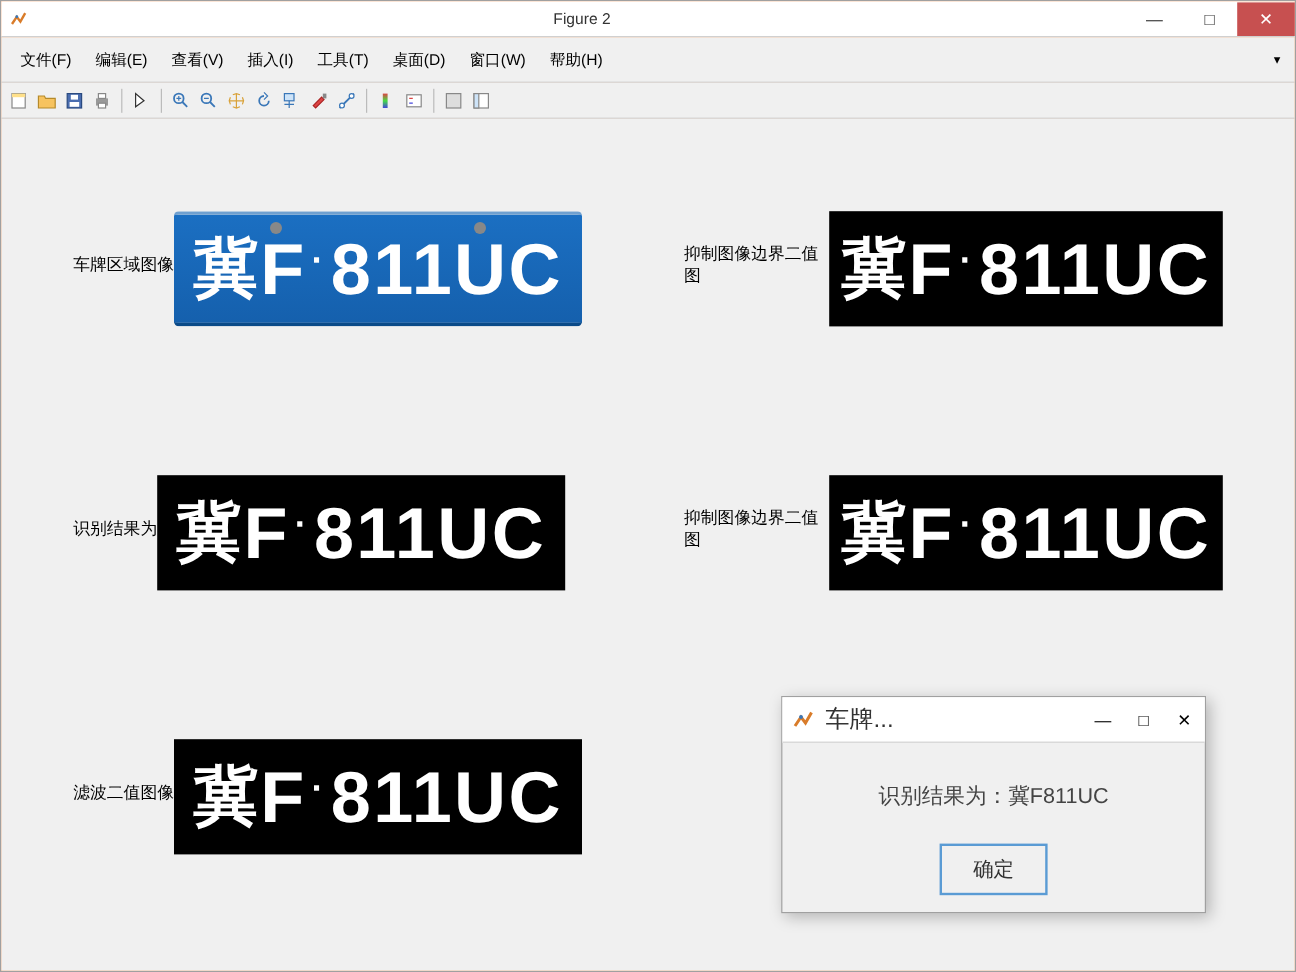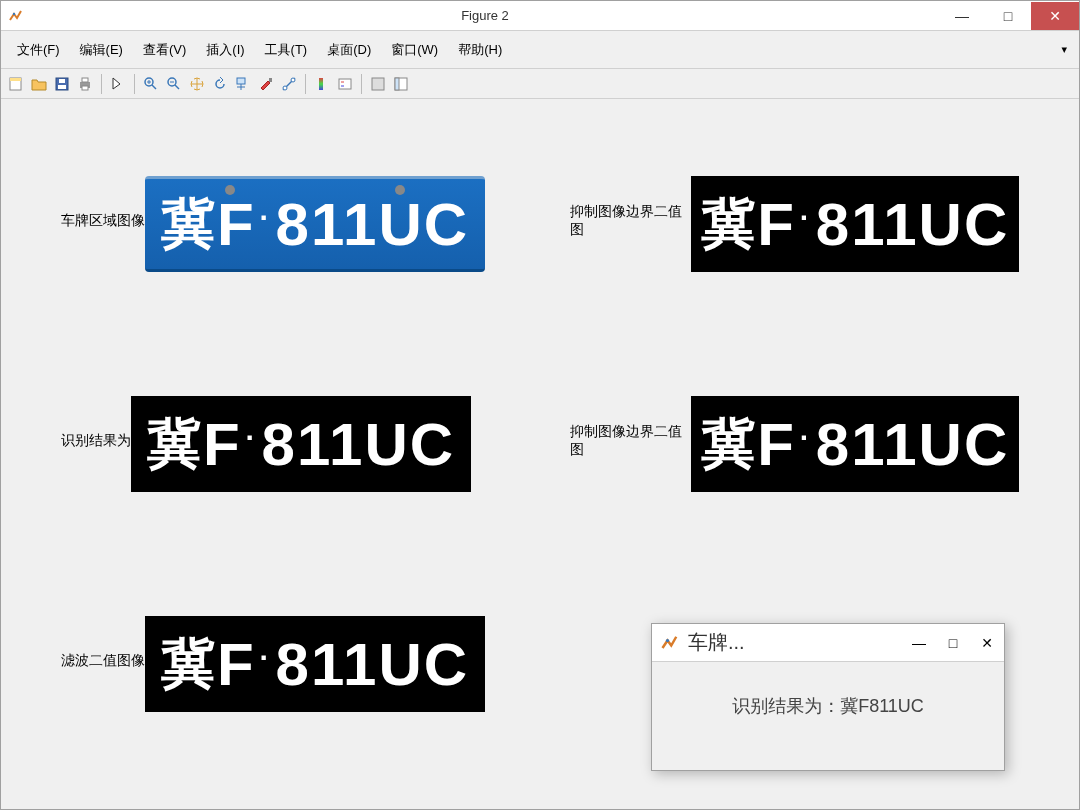--- a/index.html
+++ b/index.html
@@ -144,21 +144,21 @@
 .plate.bw {
   background: #000;
   color: #fff;
 }
 .plate .chinese { font-family: "KaiTi","STKaiti","SimSun",serif; font-size: 54px; }
 .plate .dot { font-size: 30px; margin: 0 4px; position: relative; top: -6px; }
 
 .dialog {
   position: absolute;
   right: 74px;
-  bottom: 38px;
+  bottom: 48px;
   width: 354px;
   background: #f0f0f0;
   border: 1px solid #a0a0a0;
   box-shadow: 3px 3px 12px rgba(0,0,0,0.25);
 }
 .dialog .dtitle {
   height: 38px;
   background: #fff;
   display: flex;
   align-items: center;
@@ -166,21 +166,21 @@
 }
 .dialog .dtitle .dicon { margin: 0 8px; }
 .dialog .dtitle .dtxt { font-size: 20px; color: #333; flex: 1; }
 .dialog .dtitle .dbtns { display: flex; }
 .dialog .dtitle .dbtn {
   width: 34px; height: 30px;
   display: flex; align-items: center; justify-content: center;
   font-size: 14px;
 }
 .dialog .dbody {
-  padding: 32px 20px 24px 20px;
+  padding: 32px 20px 14px 20px;
   text-align: center;
 }
 .dialog .result {
   font-size: 18px;
   color: #444;
   margin-bottom: 28px;
   font-family: "Microsoft YaHei", sans-serif;
 }
 .dialog .okbtn {
   display: inline-block;
@@ -411,17 +411,18 @@
         <div class="dbtns">
           <div class="dbtn">—</div>
           <div class="dbtn">□</div>
           <div class="dbtn">✕</div>
         </div>
       </div>
       <div class="dbody">
         <div class="result">
           <span>识别结果为：</span><span>冀F811UC</span>
         </div>
+        <div class="okbtn">确定</div>
       </div>
     </div>
 
   </div>
 </div>
 
 </body></html>

